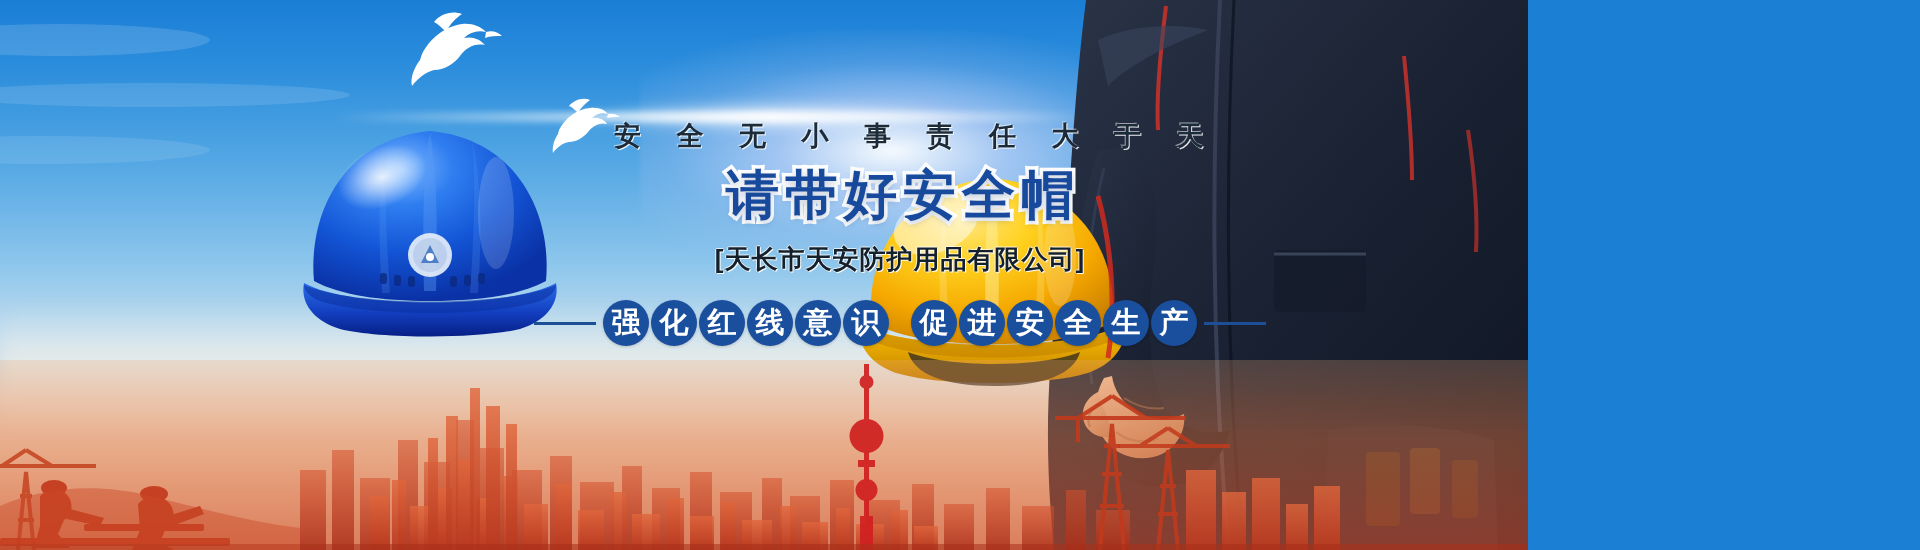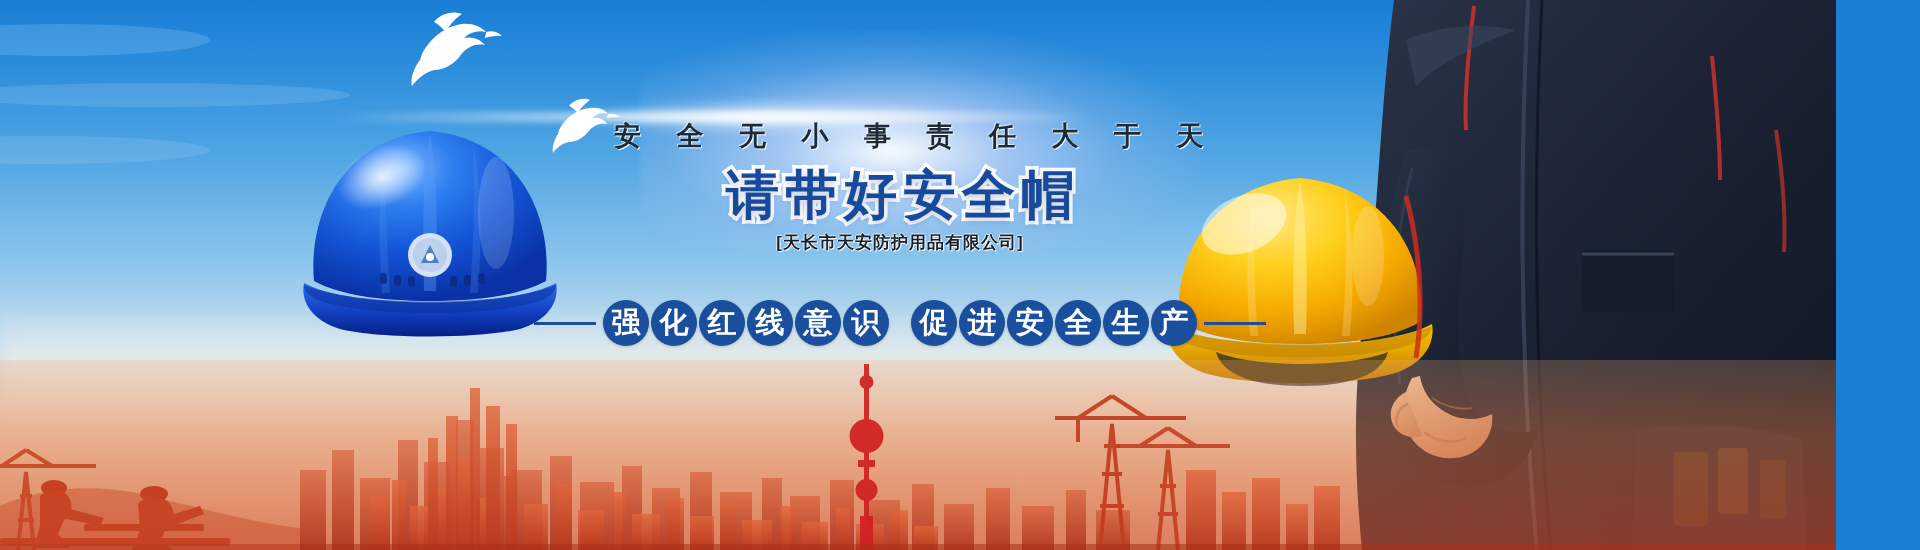--- a/index.html
+++ b/index.html
@@ -1,19 +1,19 @@
 <!DOCTYPE html>
 <html><head>
 <meta charset="utf-8">
 <style>
   * { margin:0; padding:0; box-sizing:border-box; }
   html,body { width:1920px; height:550px; overflow:hidden; background:#1b7fd4; }
   body { font-family:"Liberation Sans","DejaVu Sans",sans-serif; }
 
-  #banner { position:relative; width:1836px; height:550px; overflow:hidden; }
+  #banner { position:relative; width:1528px; height:550px; overflow:hidden; }
 
   
   .sky {
     position:absolute; inset:0;
     background:
       linear-gradient(to bottom,
         #1a7ed6 0%,
         #2b8ddc 12%,
         #55a8e4 30%,
         #8dc6ec 48%,
@@ -74,22 +74,22 @@
     margin-top:14px;
     font-size:53px; font-weight:900; color:#174a9c;
     letter-spacing:6px; text-indent:6px; line-height:1.02;
     white-space:nowrap;
     -webkit-text-stroke:7px #ffffff;
     paint-order:stroke fill;
     text-shadow:0 3px 6px rgba(40,70,120,.28);
   }
 
   .company {
-    margin-top:9px;
-    font-size:17px; font-weight:700; color:#14202c;
+    margin-top:20px;
+    font-size:26px; font-weight:700; color:#14202c;
     letter-spacing:1px; white-space:nowrap;
     text-shadow: 1px 1px 0 rgba(255,255,255,.95), -1px 0 0 rgba(255,255,255,.7), 0 -1px 0 rgba(255,255,255,.7);
   }
 
   
   .slogan-row {
     position:absolute; left:520px; top:300px; width:760px;
     display:flex; align-items:center; justify-content:center; gap:0;
   }
   .rule { height:3px; background:#1d4f96; flex:0 0 62px; }

